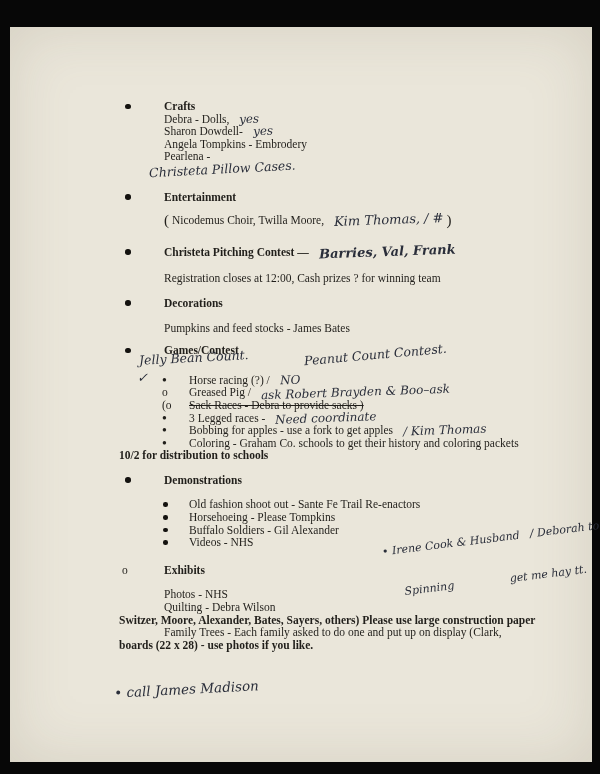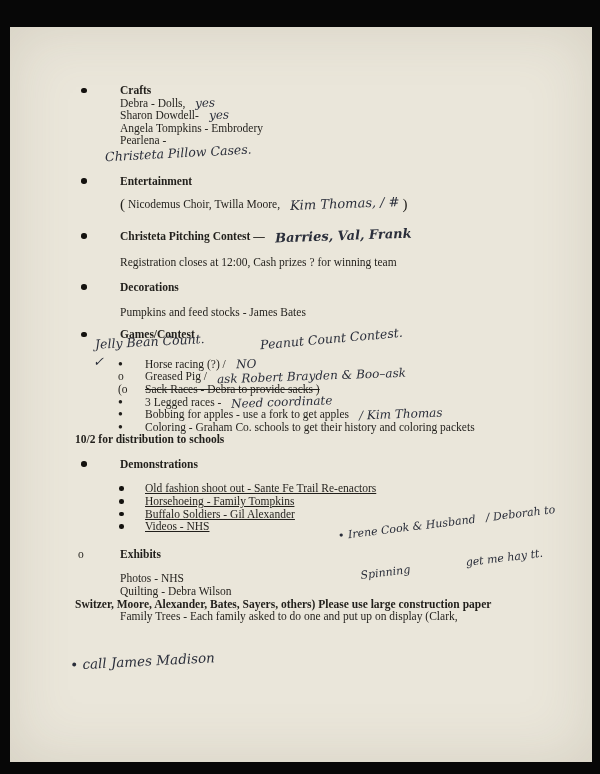--- a/index.html
+++ b/index.html
@@ -2,41 +2,41 @@
 <html><head>
 <meta charset="utf-8">
 <style>
   html,body{margin:0;padding:0;}
   body{width:600px;height:774px;background:#070707;position:relative;overflow:hidden;
        font-family:"Liberation Serif",serif;}
   .speck{position:absolute;left:14px;top:31px;width:3px;height:6px;background:#d8d3c6;
          border-radius:2px;transform:rotate(25deg);}
   .paper{position:absolute;left:10px;top:27px;width:582px;height:735px;background:#eae6da;
          box-shadow:inset 0 0 60px rgba(120,110,90,.18);}
-  .content{position:relative;height:100%;box-sizing:border-box;padding-top:57px;
-           font-size:11.5px;color:#211f1b;line-height:12.6px;}
+  .content{position:relative;height:100%;box-sizing:border-box;padding-top:73px;
+           font-size:11.5px;color:#211f1b;line-height:12.6px;margin-left:44px;}
   .row{position:relative;margin-left:110px;margin-right:28px;}
   .subrow{position:relative;margin-left:135px;margin-right:18px;}
   .wide{margin-left:65px;font-weight:bold;}
   .sect{font-weight:bold;}
   .dot{position:absolute;left:-39px;top:3.5px;width:5.5px;height:5.5px;border-radius:50%;background:#14120f;}
   .ddot{position:absolute;left:-26px;top:4px;width:4.5px;height:4.5px;border-radius:50%;background:#14120f;}
   .marker{position:absolute;left:-27px;}
   .m-dot .marker{font-size:8px;}
   .check{position:absolute;left:-52px;top:-2px;font-size:13px;}
   .paren{font-size:15px;vertical-align:-1px;}
   .hw{font-family:"DejaVu Serif",serif;font-style:italic;color:#2a2e3a;}
   .hw-inline{display:inline-block;margin-left:7px;font-size:12px;transform:rotate(-2deg);}
   .hw-big{font-size:13px;}
   .strike{text-decoration:line-through;}
   .hw-note{margin-left:95px;margin-top:-1px;font-size:12.5px;transform:rotate(-3deg);width:200px;}
   .hw-zone{position:relative;height:17px;}
   .hw-jelly{position:absolute;left:85px;top:-5px;font-size:12.5px;transform:rotate(-3deg);}
   .hw-peanut{position:absolute;left:250px;top:-8px;font-size:12.5px;transform:rotate(-5deg);}
-  .demo-wrap{position:relative;text-decoration:underline;}
+  .demo-wrap{position:relative;}
   .demo-hw{position:absolute;left:330px;top:6px;font-size:11px;line-height:14px;
            transform:rotate(-7deg);white-space:pre;}
   .omarker{position:absolute;left:-42px;font-weight:normal;}
   .footer-hw{margin-left:60px;margin-top:30px;font-size:13.5px;transform:rotate(-3deg);width:220px;}
   .mt10{margin-top:10px}.mt11{margin-top:11px}.mt12{margin-top:12px}.mt14{margin-top:14px}
   .mt15{margin-top:15px}.mt16{margin-top:16px}.mt19{margin-top:19px}
 </style>
 </head>
 <body>
 
@@ -138,21 +138,21 @@
       <span class="dot"></span>
       <span>Demonstrations</span>
     </div>
     <div class="demo-wrap mt12">
       <div class="subrow">
         <span class="ddot"></span>
         <span>Old fashion shoot out - Sante Fe Trail Re-enactors</span>
       </div>
       <div class="subrow">
         <span class="ddot"></span>
-        <span>Horsehoeing - Family Tompkins</span>
+        <span>Horsehoeing - Please Tompkins</span>
       </div>
       <div class="subrow">
         <span class="ddot"></span>
         <span>Buffalo Soldiers - Gil Alexander</span>
       </div>
       <div class="subrow">
         <span class="ddot"></span>
         <span>Videos - NHS</span>
       </div>
       <div class="hw demo-hw">
@@ -170,17 +170,20 @@
     </div>
     <div class="row">
       <span>Quilting - Debra Wilson</span>
     </div>
     <div class="row wide">
       <span>Switzer, Moore, Alexander, Bates, Sayers, others) Please use large construction paper</span>
     </div>
     <div class="row">
       <span>Family Trees - Each family asked to do one and put up on display (Clark,</span>
     </div>
+    <div class="row wide">
+      <span>boards (22 x 28) - use photos if you like.</span>
+    </div>
 
     <div class="hw footer-hw">• call James Madison</div>
 
   </div>
 </div>
 
 </body></html>

